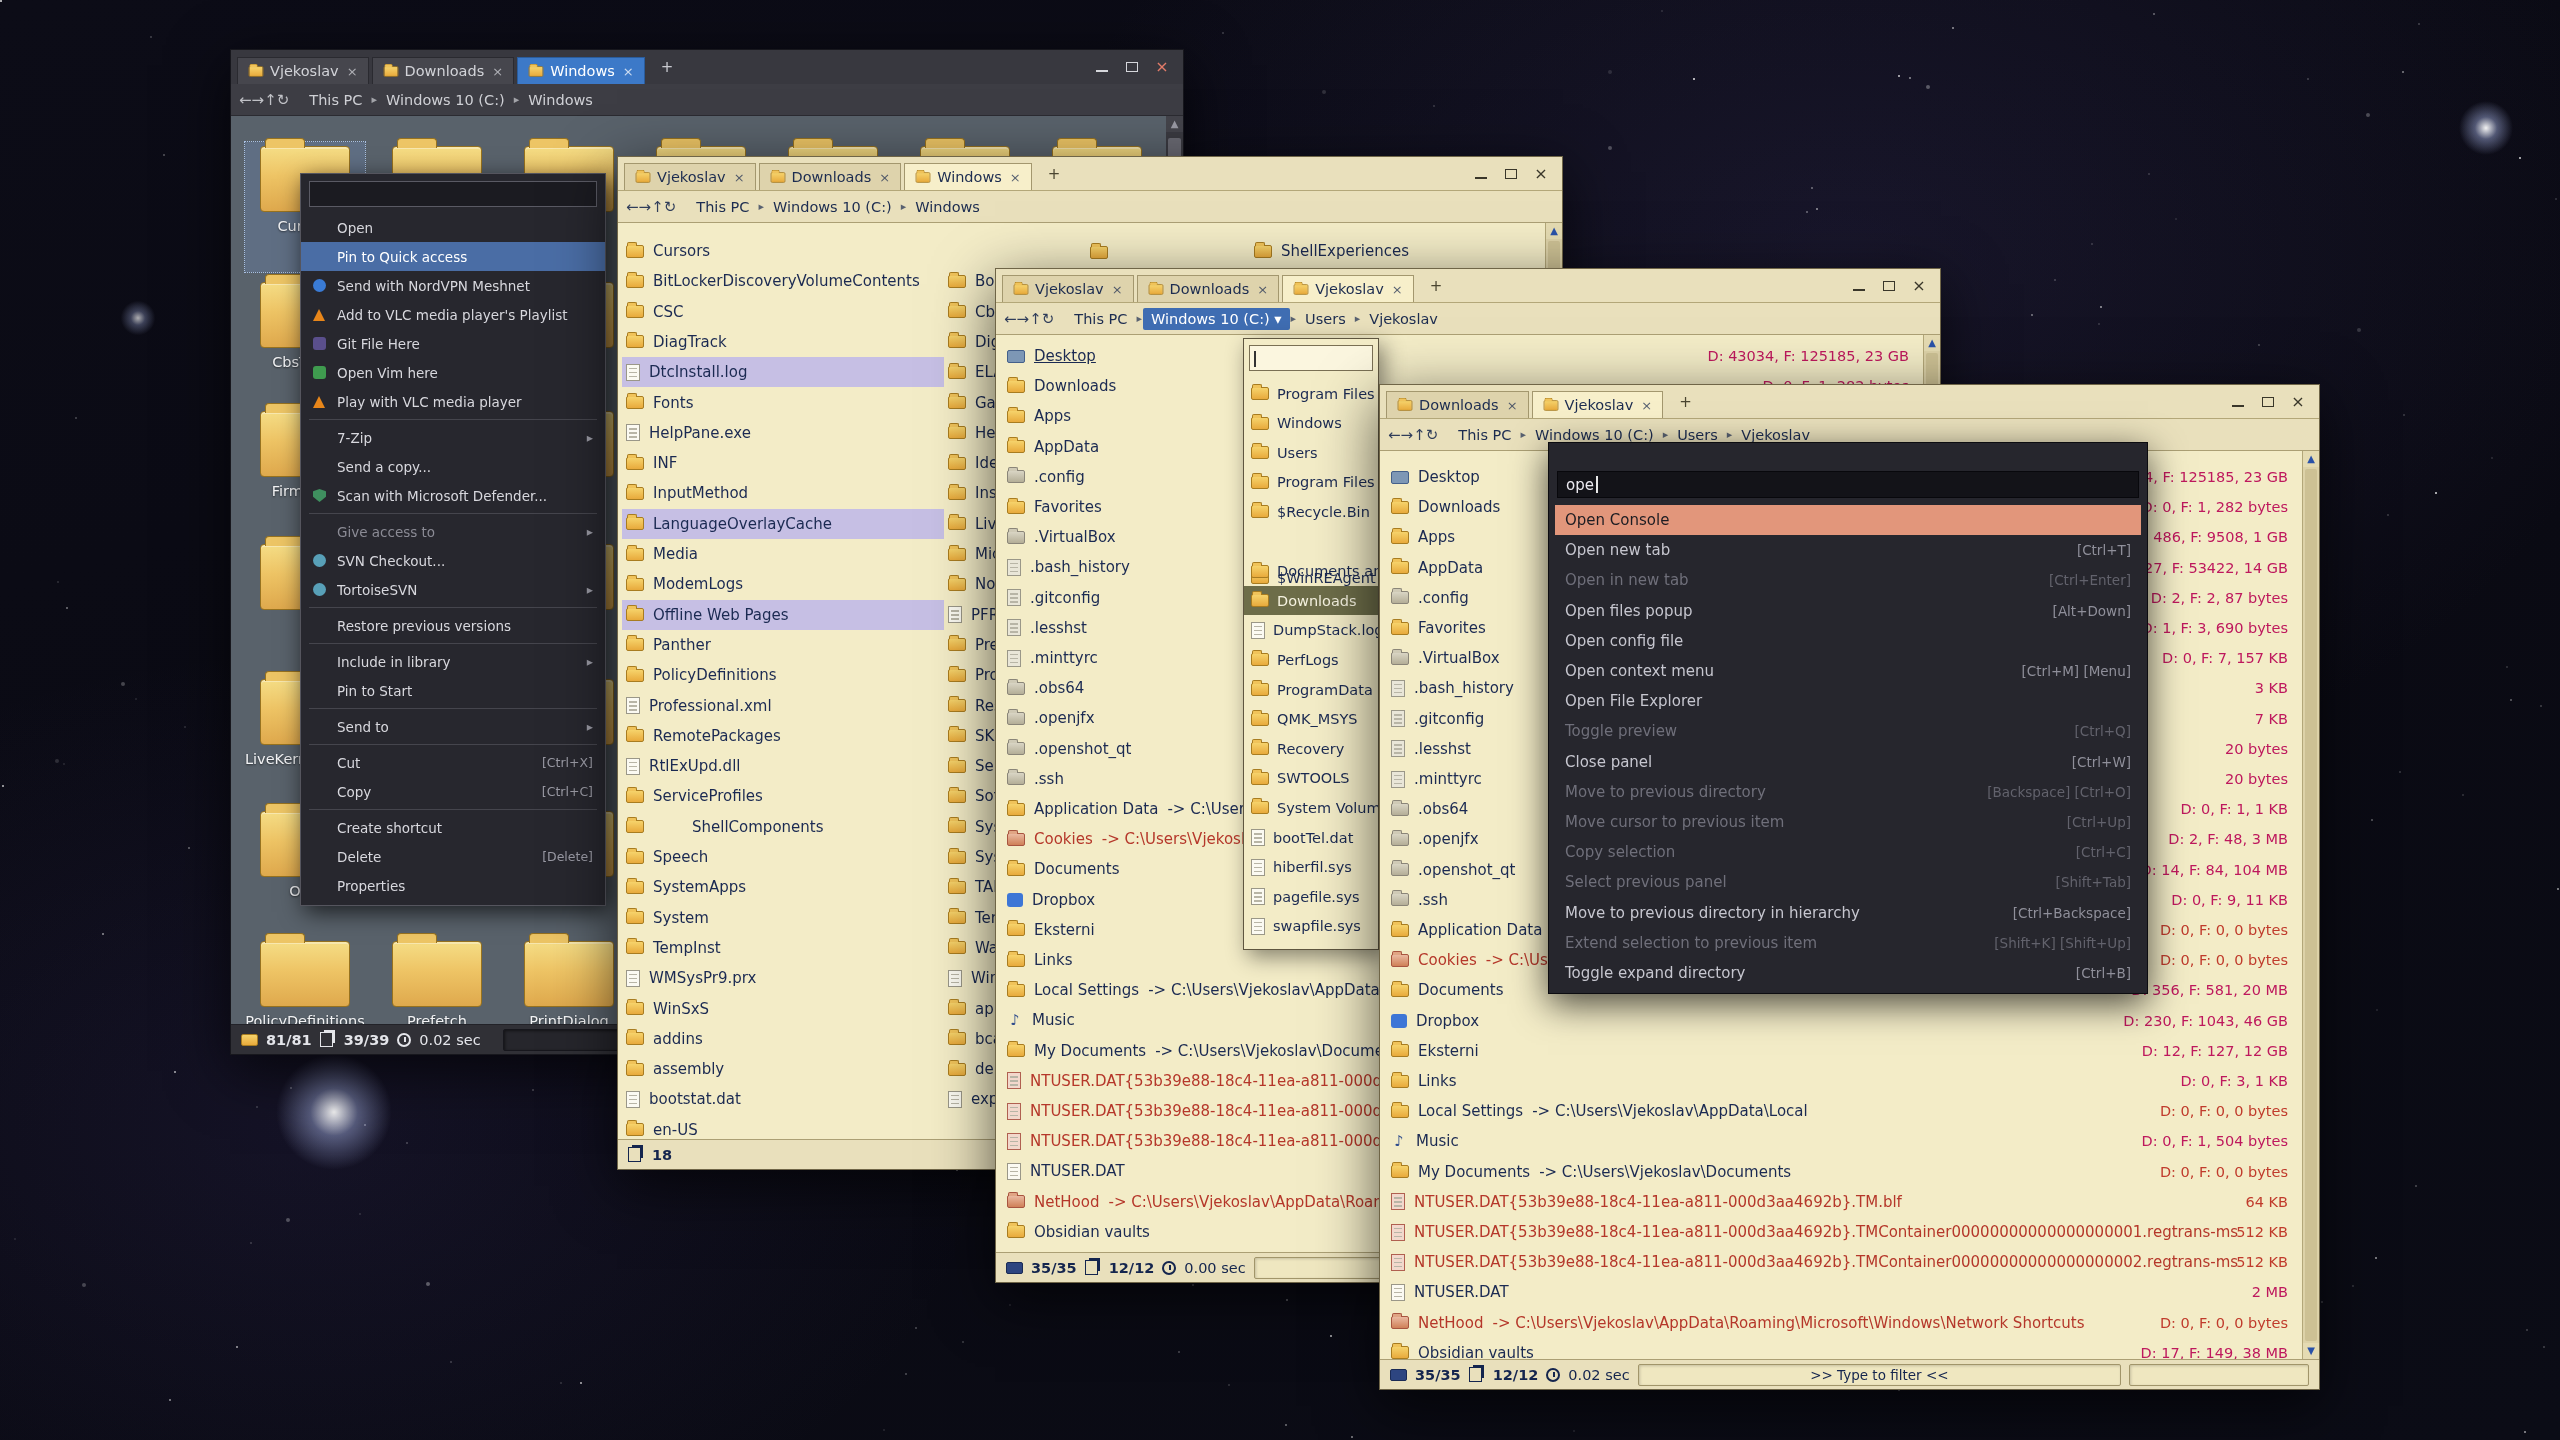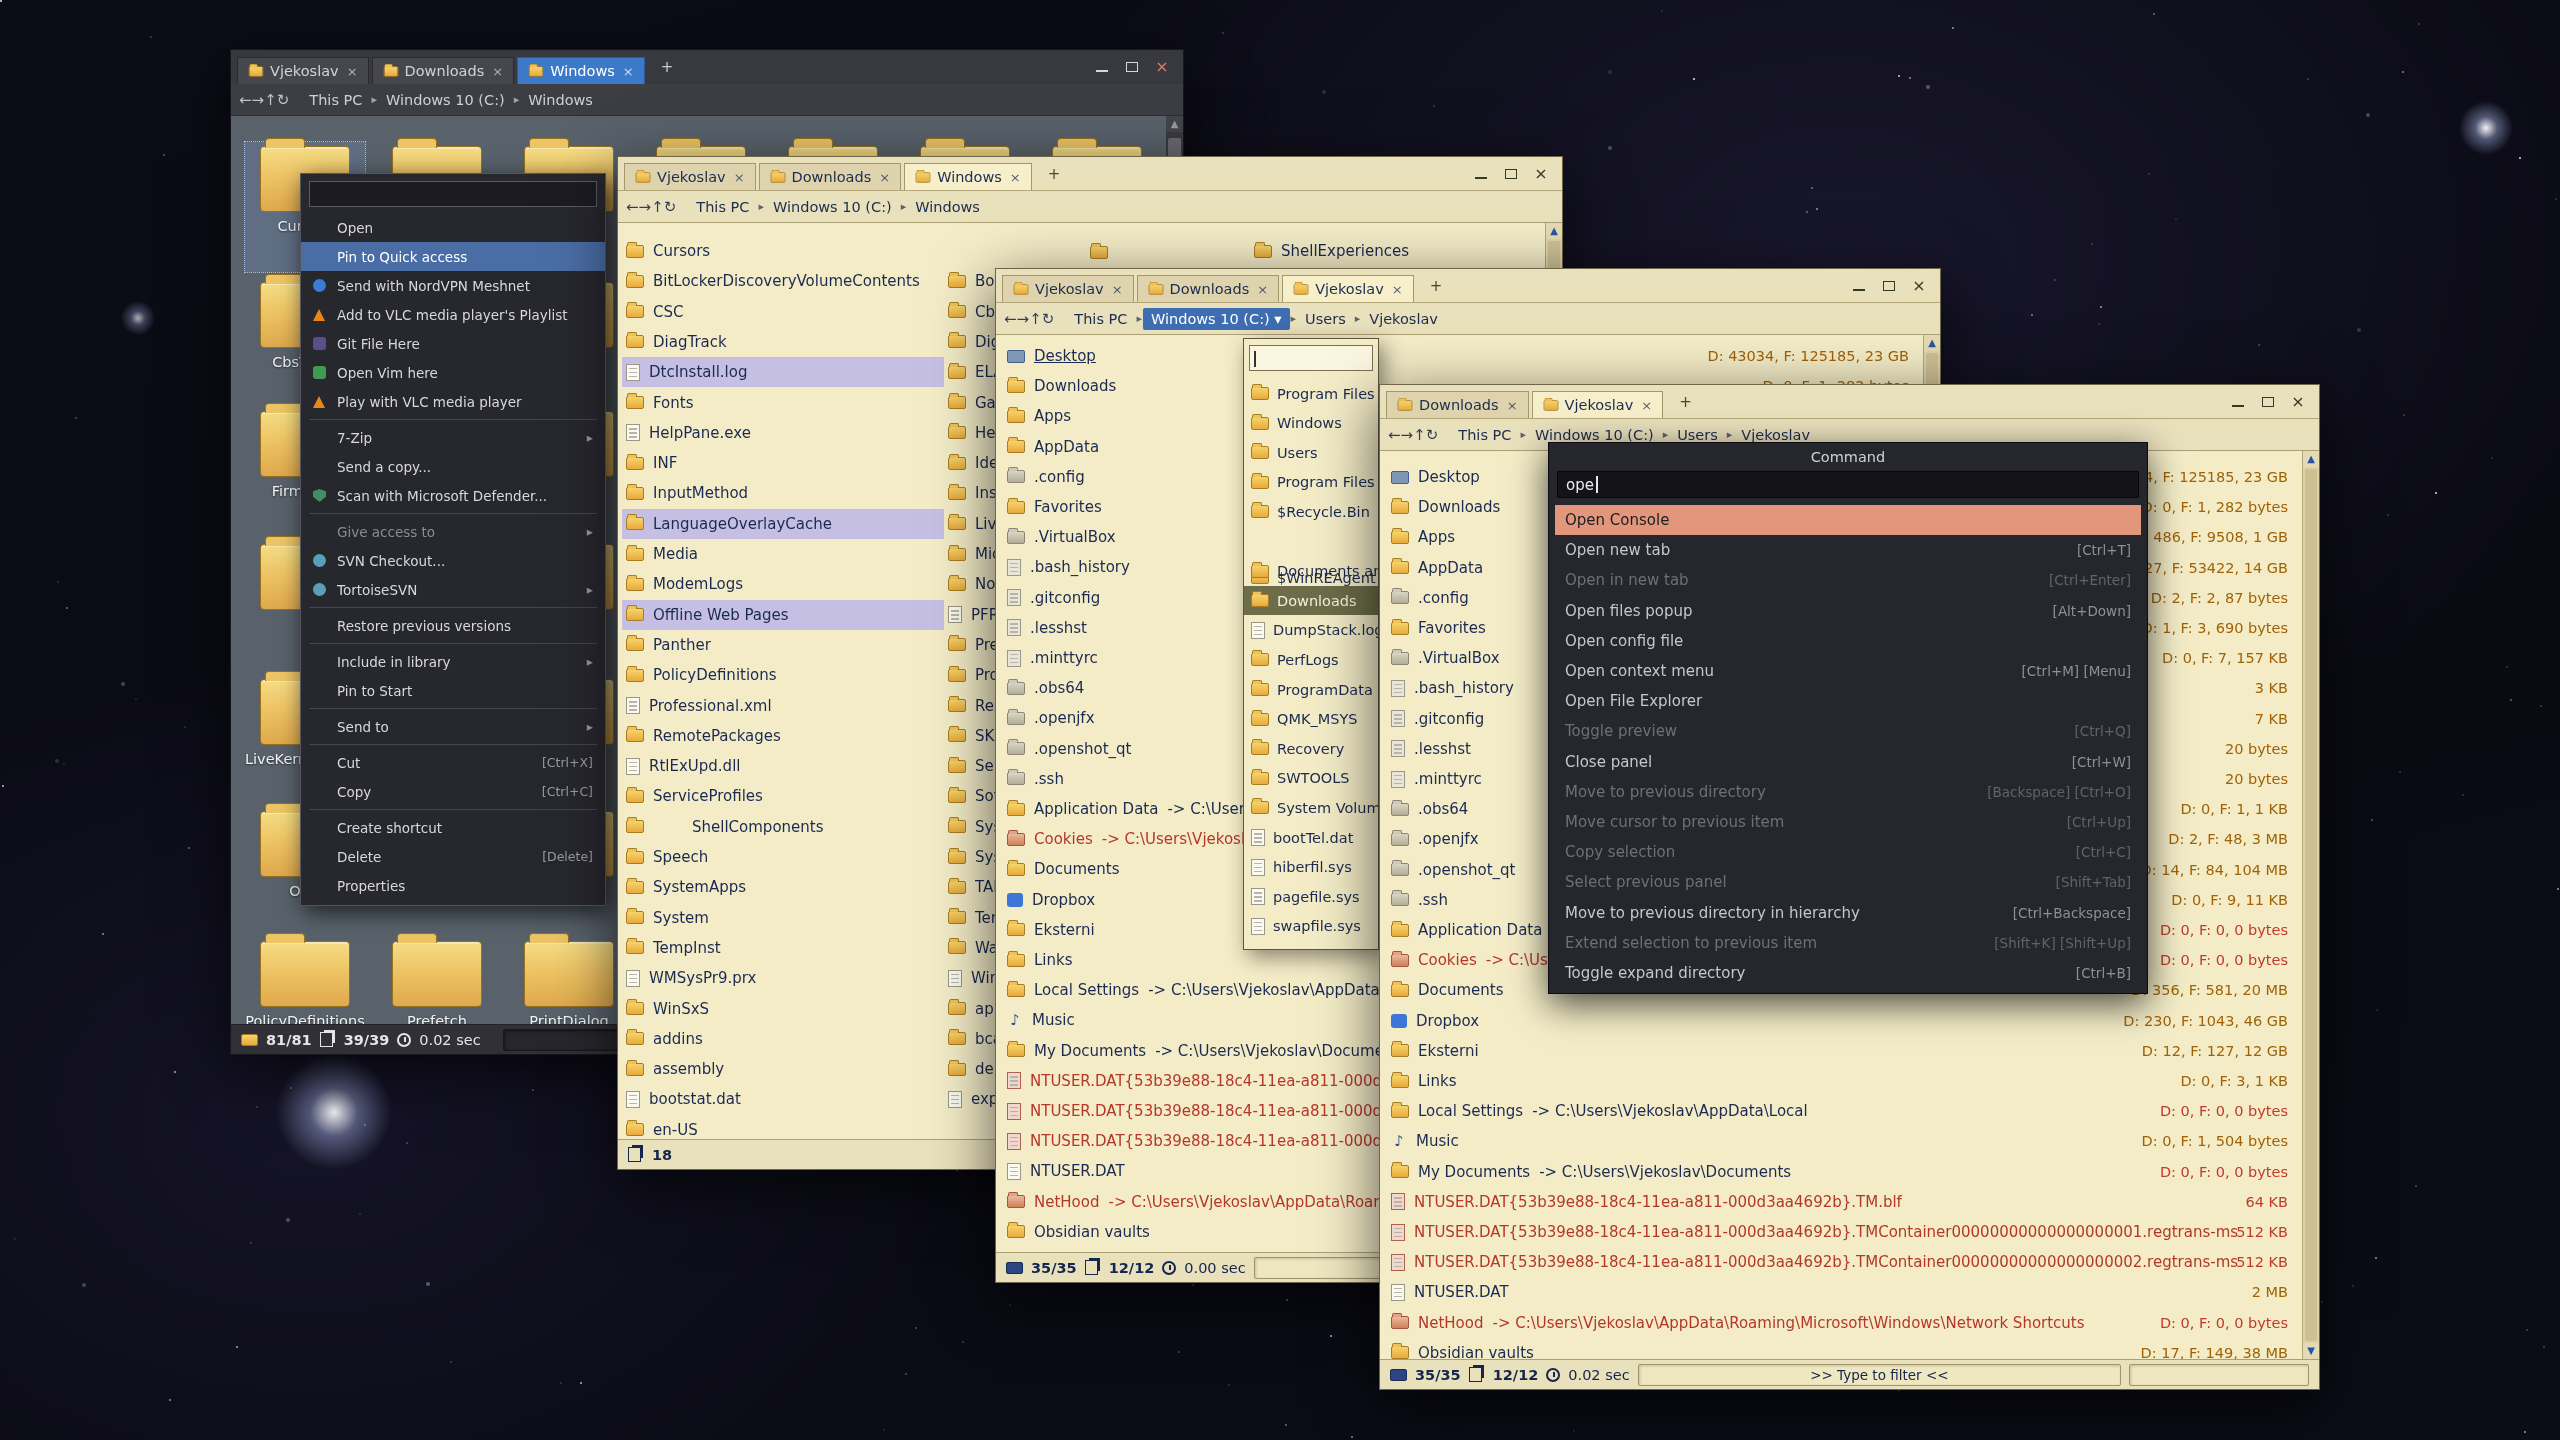--- a/index.html
+++ b/index.html
@@ -133,21 +133,21 @@
 
   
   #winB { left:617px; top:156px; width:946px; height:1014px; z-index:20; }
   #winC { left:995px; top:268px; width:946px; height:1015px; z-index:30; }
   #winD { left:1379px; top:384px; width:941px; height:1006px; z-index:40; }
   .flist { position:absolute; left:0; top:66px; right:17px; bottom:30px; }
   .frow { position:absolute; left:0; right:0; height:30px; display:flex; align-items:center;
     gap:9px; padding-left:11px; font-size:15px; color:#1b2a52; white-space:nowrap; }
   .frow .fname.red, .frow .flink.red { color:#b5372a; }
   .frow .fname.cursor { text-decoration:underline; }
-  .fsize { position:absolute; right:14px; font-size:14.5px; color:#a16207; }
+  .fsize { position:absolute; right:14px; font-size:14.5px; color:#be185d; }
   .fsize.red { color:#c03b2c; }
   .bcol { position:absolute; top:0; bottom:0; overflow:hidden; }
   .brow { position:absolute; left:0; right:0; height:30px; display:flex; align-items:center;
     gap:9px; padding-left:4px; font-size:15px; color:#1b2a52; white-space:nowrap; }
   .brow.sel { background:#c6bfe4; }
   .cream-scroll { position:absolute; right:0; top:66px; width:17px; bottom:30px; background:#ddd2a8;
     border-left:1px solid #b3a779; z-index:2; }
   .cream-scroll .arr { position:absolute; left:0; right:0; height:16px; color:#2a52a8; font-size:10px;
     text-align:center; line-height:16px; background:#e5dbb2; }
   .cream-scroll .arr.dn { bottom:0; }
@@ -1352,21 +1352,20 @@
       <span class="ic st-pages"></span>
       <b>12/12</b>
       <span class="ic st-clock"></span>
       <span>0.02 sec</span>
       <span class="sunken filterbox">
         <span>&gt;&gt; Type to filter &lt;&lt;</span>
       </span>
       <span class="sunken box2"></span>
     </div>
     <div id="d-palette">
-      <div class="ptitle">Command</div>
       <div class="pinput">
         <span>ope</span>
         <span class="caret"></span>
       </div>
       <div id="d-pal-items">
           <div class="prow sel" style="top: 62px;">
             <span class="plabel">Open Console</span>
           </div>
           <div class="prow" style="top: 92.2px;">
             <span class="plabel">Open new tab</span>

